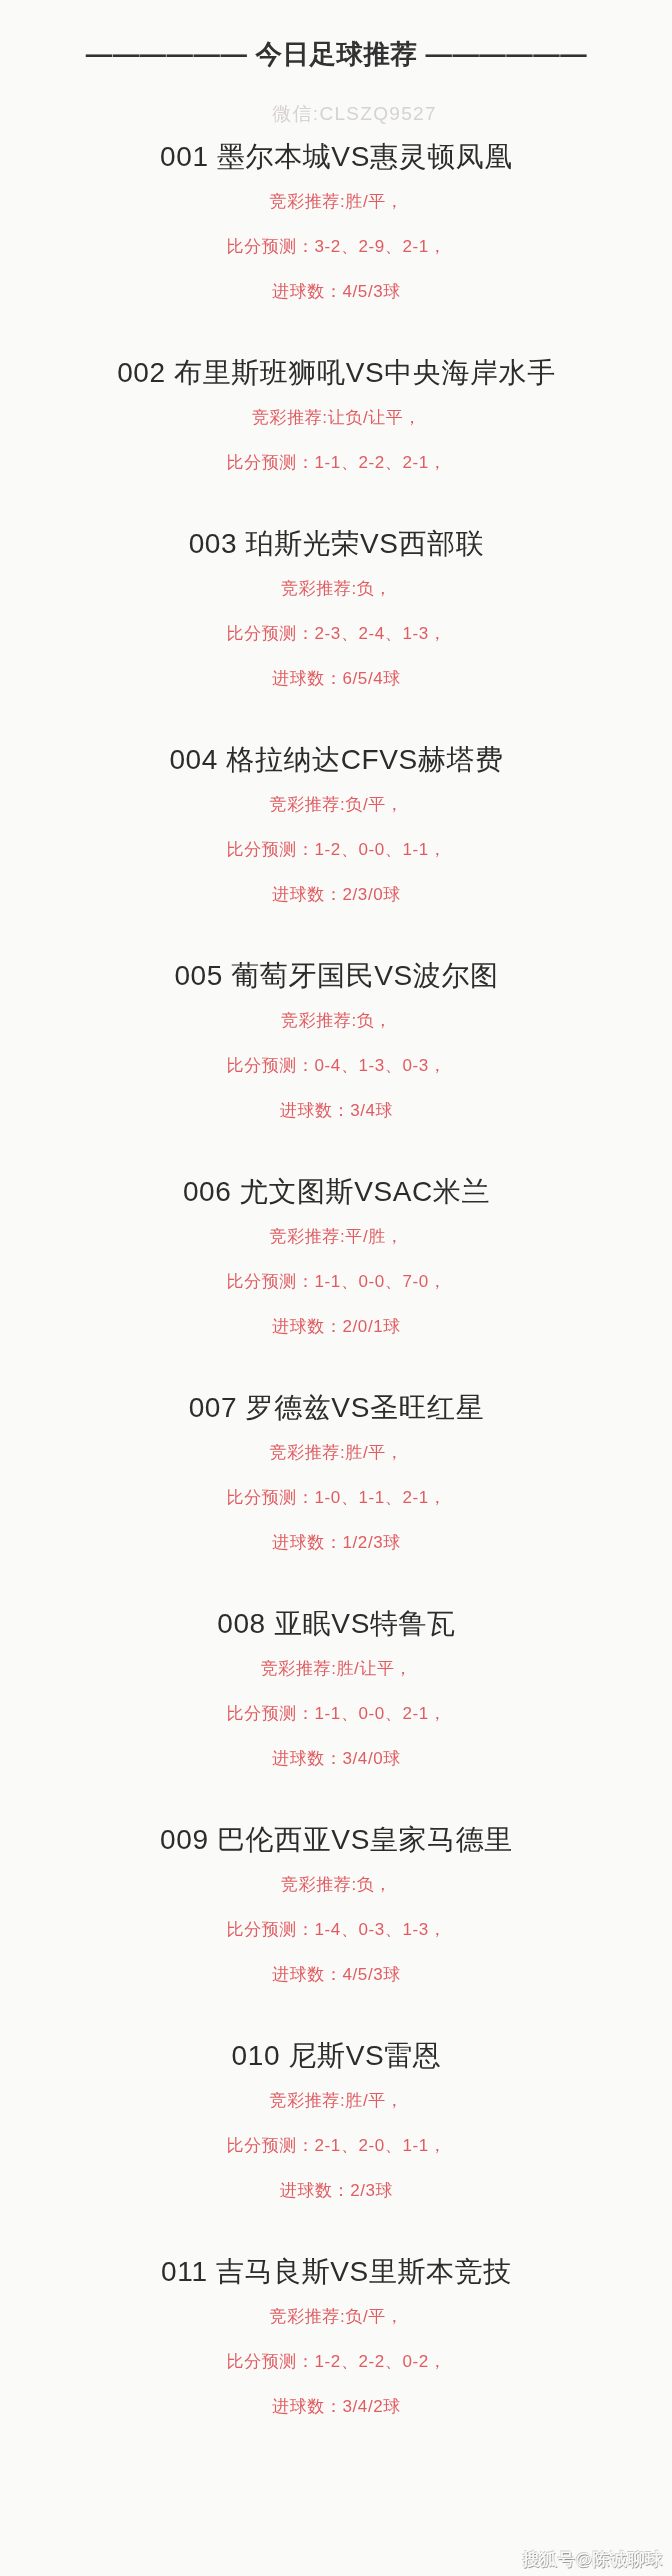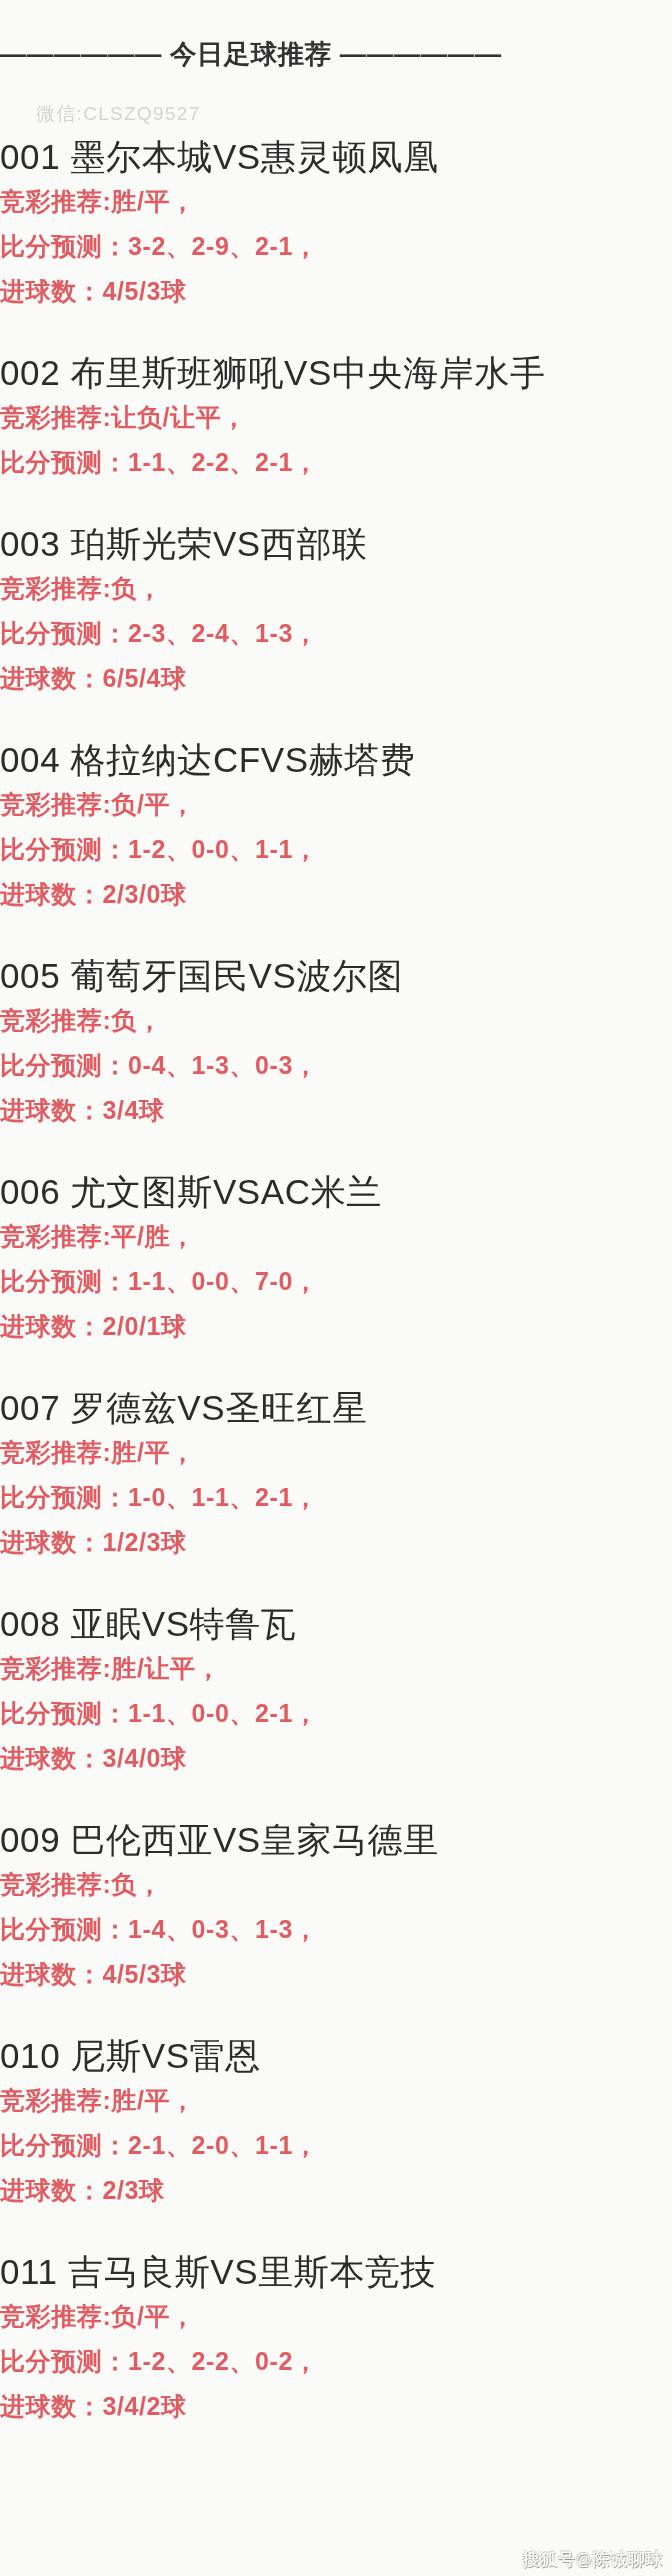--- a/index.html
+++ b/index.html
@@ -15,20 +15,21 @@
     width: 673px;
     height: 2576px;
     background: var(--bg);
     font-family: "Liberation Sans", sans-serif;
     position: relative;
     overflow: hidden;
   }
   .page {
     width: 100%;
     height: 100%;
+    text-align: center;
   }
   .header-line {
     padding-top: 40px;
     font-size: 26.4px;
     line-height: 29px;
     font-weight: 700;
     color: var(--header-dark);
     letter-spacing: 0.6px;
     white-space: nowrap;
   }
@@ -45,28 +46,28 @@
   }
   .match {
     margin-bottom: 36px;
   }
   .match .line {
     height: 45px;
     line-height: 45px;
     white-space: nowrap;
   }
   .match .match-title {
-    font-size: 35px;
+    font-size: 28px;
     font-weight: 500;
     color: var(--title-dark);
     letter-spacing: 0.6px;
   }
   .match .red-line {
-    font-size: 25px;
-    font-weight: 700;
+    font-size: 17px;
+    font-weight: 400;
     color: var(--accent);
     letter-spacing: 0.6px;
   }
   .watermark {
     position: absolute;
     right: 10px;
     bottom: 5px;
     font-size: 17px;
     font-weight: 700;
     color: rgba(255,255,255,0.92);

